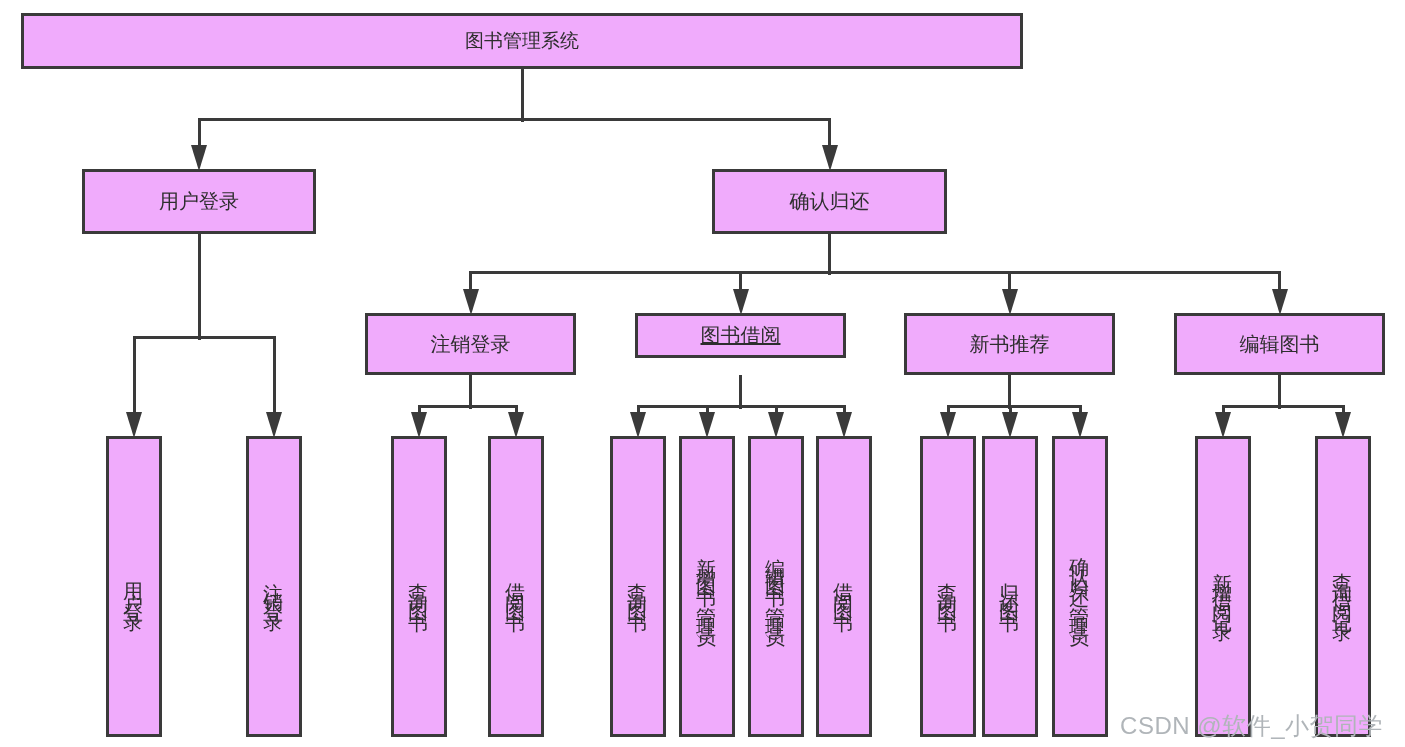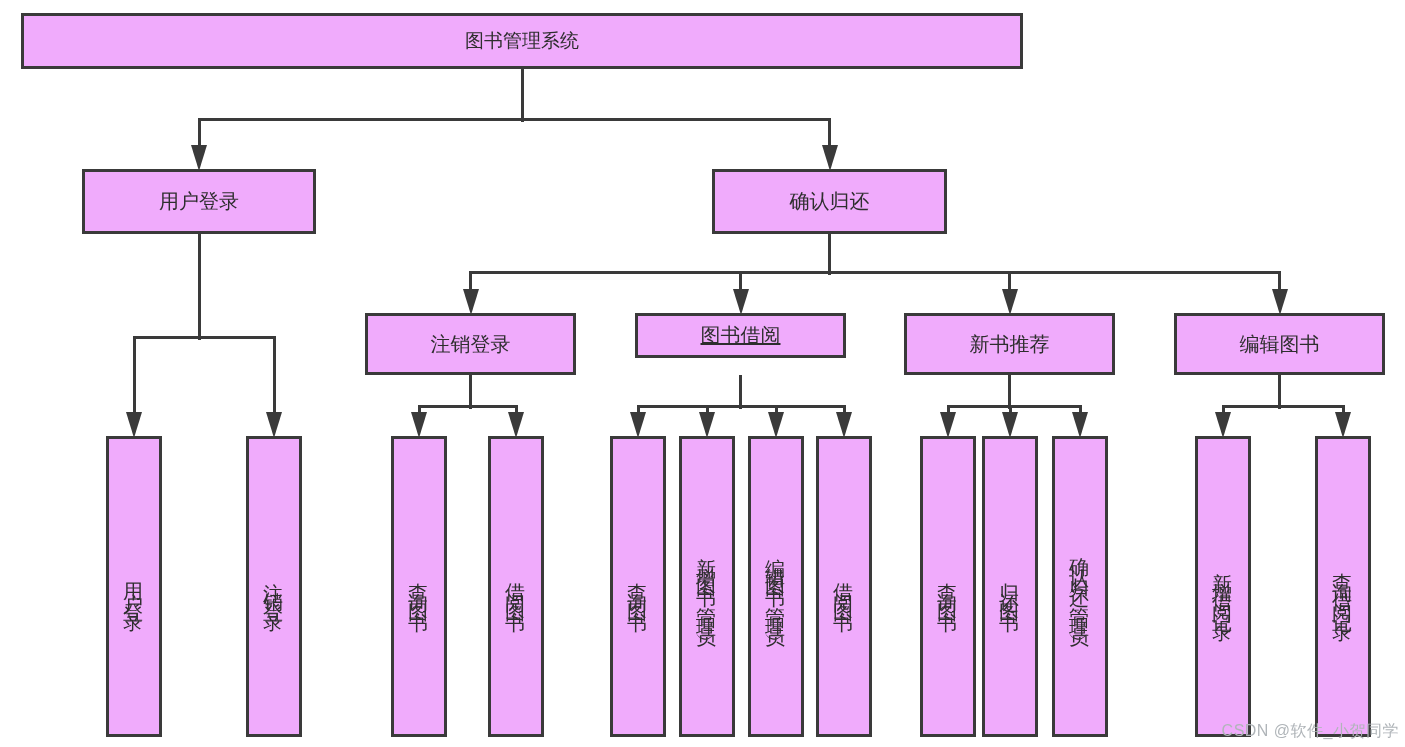--- a/index.html
+++ b/index.html
@@ -45,23 +45,23 @@
   .arrowhead {
     position: absolute;
     width: 0;
     height: 0;
     border-left: 8px solid transparent;
     border-right: 8px solid transparent;
     border-top: 26px solid var(--line, #3a3a3a);
   }
   .watermark {
     position: absolute;
-    right: 6px;
+    right: 22px;
     bottom: 5px;
-    font-size: 16px;
+    font-size: 24px;
     color: var(--wm, #b0b5b9);
     letter-spacing: 0.5px;
     pointer-events: none;
   }
 </style>
 </head>
 <body>
 
 <div class="canvas">
   <div id="edges-layer">

